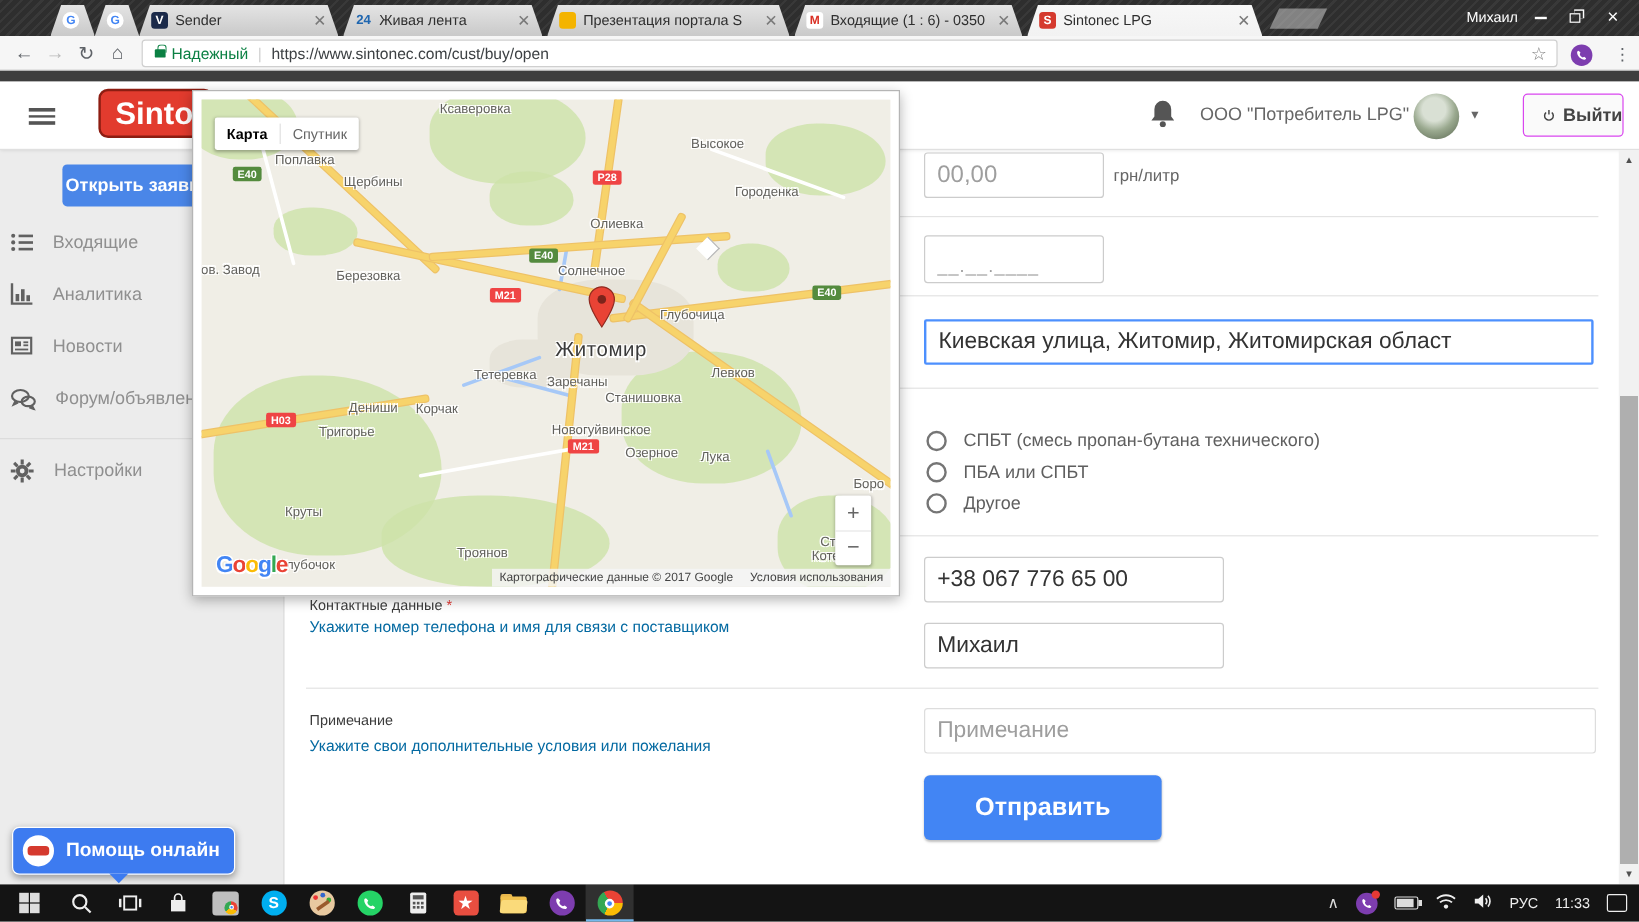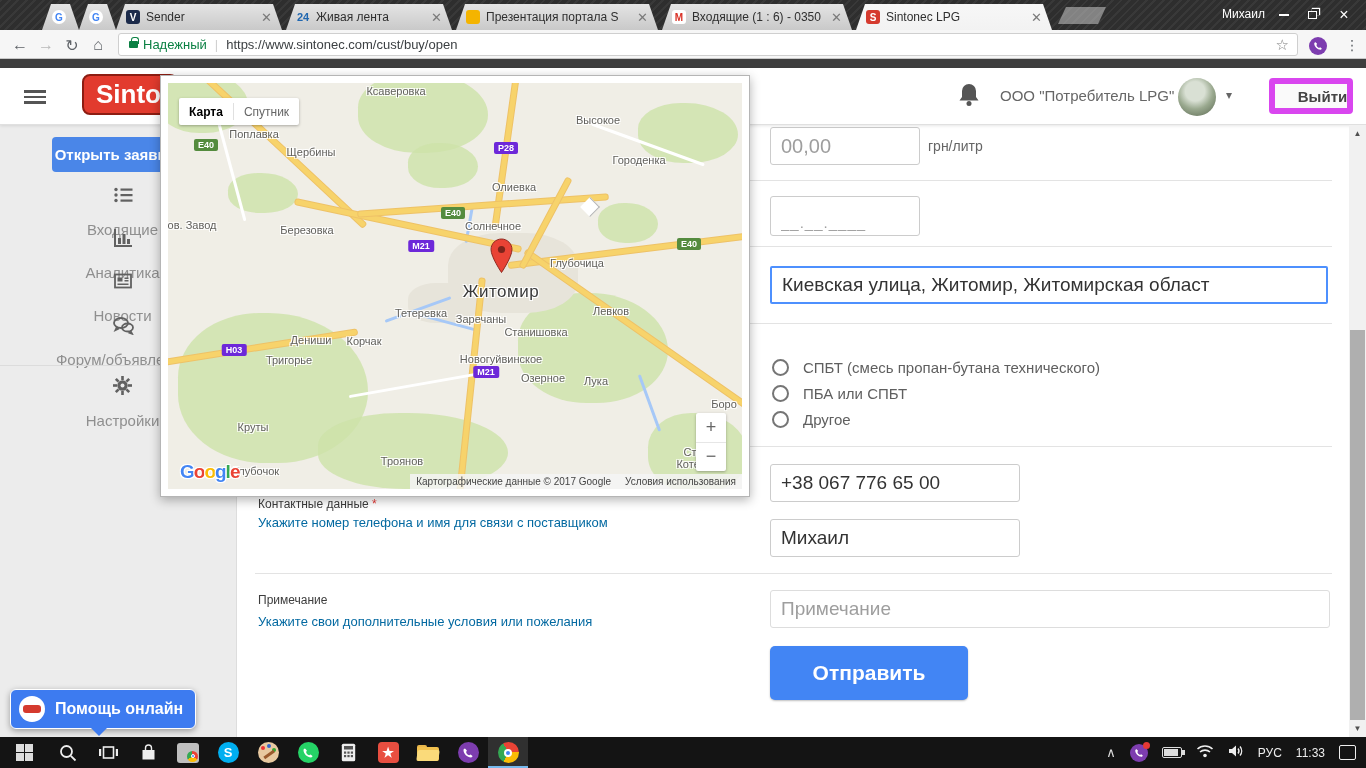--- a/index.html
+++ b/index.html
@@ -25,21 +25,21 @@
   .lockbody { width:9px; height:7px; background:#0b8043; border-radius:1px; position:relative; margin-right:5px; }
   .lockbody::before { content:""; position:absolute; left:1.5px; top:-4px; width:6px; height:6px; border:1.5px solid #0b8043; border-bottom:none; border-radius:3px 3px 0 0; }
   #themestrip { position:absolute; left:0; top:59px; width:1366px; height:9px; background:#3e3e3e; }
   
   #siteheader { position:absolute; left:0; top:68px; width:1366px; height:57px; background:#fff; border-bottom:1px solid #e0e0e0; box-shadow:0 1px 3px rgba(0,0,0,.10); z-index:5; }
   .hbar { width:22px; height:2.5px; background:#555; margin:3px 0; }
   #logo { position:absolute; left:82px; top:6px; width:96px; height:41px; background:#e23b2e; border:2px solid #8d1d12; border-radius:8px;
     color:#fff; font-weight:bold; font-size:26px; display:flex; align-items:center; justify-content:flex-start; padding-left:12px; overflow:hidden; }
   #sidebar { position:absolute; left:0; top:125px; width:237px; height:612px; background:#ececec; border-right:1px solid #ddd; z-index:1; }
   .sbitem { position:absolute; left:0; width:237px; height:34px; display:flex; align-items:center; gap:16px; padding-left:8px;
-    color:#8f8f8f; font-size:15px;flex-direction:column; }
+    color:#8f8f8f; font-size:15px; }
   .sbitem svg { flex:none; }
   #openreq { position:absolute; left:52px; top:12px; width:124px; height:35px; background:#4a86e8; border-radius:4px; color:#fff;
     font-weight:bold; font-size:15px; display:flex; align-items:center; justify-content:center; overflow:hidden; white-space:nowrap; }
   #content { position:absolute; left:237px; top:125px; width:1112px; height:612px; background:#fff; }
   .divider { position:absolute; left:18px; width:1077px; height:1px; background:#e3e3e3; }
   .finput { position:absolute; border:1px solid #ccc; border-radius:3px; background:#fff; font-family:"Liberation Sans",sans-serif; color:#333; padding:0 10px; }
   .finput::placeholder { color:#9e9e9e; }
   .flabel { position:absolute; left:21px; font-size:12px; color:#3c3c3c; }
   .fhint { position:absolute; left:21px; font-size:13px; color:#0369a1; }
   .radio-row { position:absolute; left:28px; display:flex; align-items:center; gap:14px; height:22px; }
@@ -57,21 +57,21 @@
   .g { position:absolute; background:#cde2a9; opacity:.8; border-radius:45% 55% 50% 48%; }
   .urban { position:absolute; background:#e7e4da; border-radius:40%; }
   .road { position:absolute; background:#f7d36b; box-shadow:0 0 0 1px #eec267; border-radius:2px; }
   .wroad { position:absolute; background:#fff; border-radius:2px; }
   .river { position:absolute; background:#a6c8f7; border-radius:3px; }
   .mlabel { position:absolute; transform:translate(-50%,-50%); font-size:11px; color:#61605c; white-space:nowrap;
     text-shadow:-1px -1px 0 #fff,1px -1px 0 #fff,-1px 1px 0 #fff,1px 1px 0 #fff; }
   .mlabel.big { font-size:17px; color:#3a3a3a; letter-spacing:.5px; }
   .badge { position:absolute; transform:translate(-50%,-50%); font-size:9px; font-weight:bold; color:#fff; padding:1px 4px; border-radius:2px; }
   .badge.green { background:#548b3e; }
-  .badge.blue { background:#6d28d9; }
+  .badge.blue { background:#ef4444; }
   #maptype { position:absolute; left:11px; top:15px; height:27px; background:#fff; box-shadow:0 1px 3px rgba(0,0,0,.3); border-radius:2px;
     display:flex; align-items:center; font-size:12px; }
   #maptype .seg { padding:0 10px; }
   #zoomctl { position:absolute; right:16px; top:330px; width:30px; height:58px; background:#fff; box-shadow:0 1px 3px rgba(0,0,0,.3); border-radius:2px;
     display:flex; flex-direction:column; }
   #zoomctl div { flex:1; display:flex; align-items:center; justify-content:center; font-size:18px; color:#666; }
   #attrbar { position:absolute; right:0; bottom:0; height:15px; background:rgba(245,245,245,.85); font-size:10px; color:#444;
     display:flex; align-items:center; gap:14px; padding:0 6px; }
   #glogo { position:absolute; left:12px; bottom:6px; font-size:19px; font-weight:bold; letter-spacing:-1px;
     text-shadow:-1px -1px 0 #fff,1px -1px 0 #fff,-1px 1px 0 #fff,1px 1px 0 #fff; }
@@ -178,21 +178,21 @@
   <div id="logo">Sintonec</div>
   <span class="abs" style="left:958px;top:14px;">
     <svg width="22" height="24" viewBox="0 0 22 24">
         <path d="M11 2 a7 7 0 0 1 7 7 v6 l2.5 3.5 H1.5 L4 15 V9 a7 7 0 0 1 7-7 z" fill="#555"></path>
         <circle cx="11" cy="21.5" r="2.5" fill="#555"></circle>
       </svg>
   </span>
   <span class="abs" style="left:1000px;top:19px;font-size:15px;color:#666;">ООО "Потребитель LPG"</span>
   <span class="abs" style="left:1178px;top:10px;width:38px;height:38px;border-radius:50%;background:radial-gradient(circle at 45% 35%, #d9e0d4 0 30%, #9aa98f 55%, #55624c);"></span>
   <span class="abs" style="left:1226px;top:20px;color:#666;font-size:12px;">▾</span>
-  <div class="abs" style="left:1269px;top:10px;width:84px;height:36px;border:6px solid #d946ef;border-radius:4px;background:#fafafa;display:flex;align-items:center;justify-content:center;gap:7px;color:#444;font-size:15px;font-weight:bold;padding-left:16px;">
+  <div class="abs" style="left:1269px;top:10px;width:84px;height:36px;border:1px solid #d946ef;border-radius:4px;background:#fafafa;display:flex;align-items:center;justify-content:center;gap:7px;color:#444;font-size:15px;font-weight:bold;padding-left:16px;">
     <svg width="14" height="15" viewBox="0 0 14 15">
         <path d="M3.5 3.5 a5.3 5.3 0 1 0 7 0" fill="none" stroke="#444" stroke-width="1.8"></path>
         <line x1="7" y1="0.5" x2="7" y2="6" stroke="#444" stroke-width="1.8"></line>
       </svg>
     <span>Выйти</span>
   </div>
 </div>
 
 <div id="sidebar">
   <div id="openreq">Открыть заявку</div>

